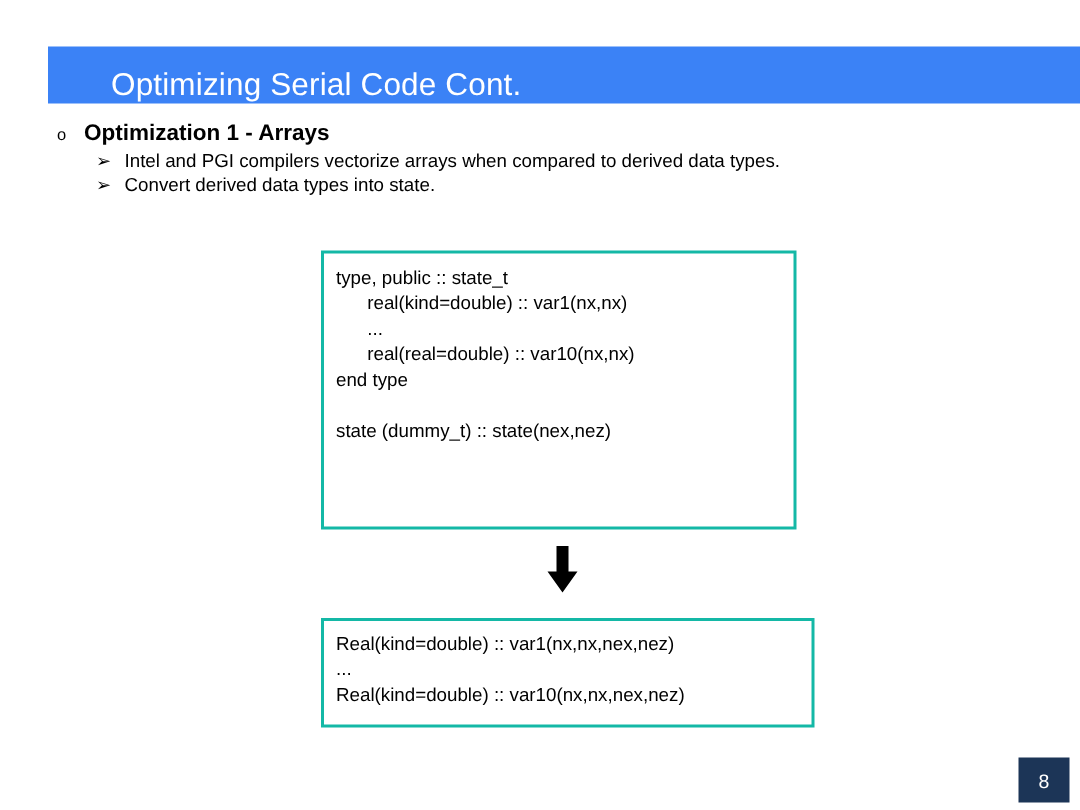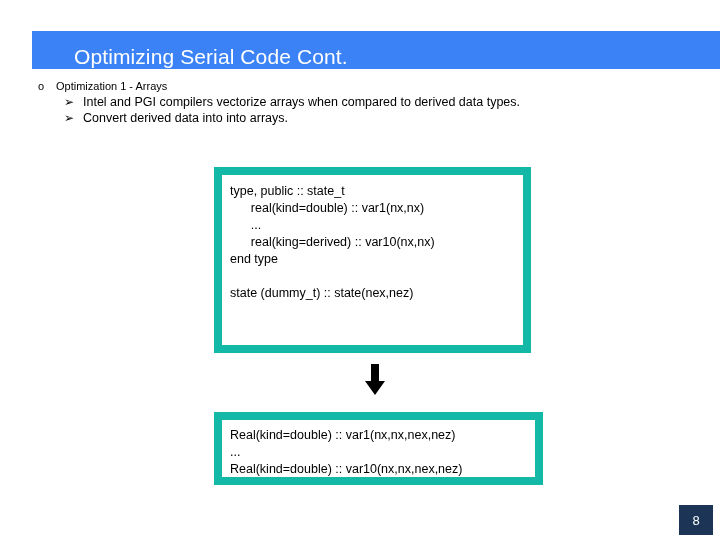--- a/index.html
+++ b/index.html
@@ -50,22 +50,22 @@
     margin-left: 38px;
     margin-bottom: 3px;
   }
   .bullet-l1 .marker {
     width: 18px;
     font-size: 11px;
     line-height: 1;
     flex: 0 0 auto;
   }
   .bullet-l1 .btext {
-    font-size: 11px;
-    font-weight: normal;
+    font-size: 15px;
+    font-weight: bold;
     white-space: nowrap;
   }
   .bullet-l2 {
     display: flex;
     align-items: baseline;
     margin-left: 64px;
     margin-bottom: 2px;
   }
   .bullet-l2 .marker {
     width: 19px;
@@ -77,21 +77,21 @@
     font-size: 12.5px;
     font-weight: normal;
     white-space: nowrap;
     text-align: right;
   }
 
   
   .code-box {
     position: absolute;
     background: #ffffff;
-    border: 8px solid #14b8a6;
+    border: 2px solid #14b8a6;
     box-sizing: border-box;
   }
   #code-box-1 {
     left: 214px;
     top: 167px;
     width: 317px;
     height: 186px;
     padding: 8px 0 0 8px;
   }
   #code-box-2 {
@@ -149,30 +149,30 @@
     <span class="btext">Optimization 1 - Arrays</span>
   </div>
 
   <div class="bullet-l2">
     <span class="marker">➢</span>
     <span class="btext">Intel and PGI compilers vectorize arrays when compared to derived data types.</span>
   </div>
 
   <div class="bullet-l2">
     <span class="marker">➢</span>
-    <span class="btext">Convert derived data into into arrays.</span>
+    <span class="btext">Convert derived data types into state.</span>
   </div>
 
 </div>
 
 <div class="code-box" id="code-box-1">
   <div class="code-line">type, public :: state_t</div>
   <div class="code-line">      real(kind=double) :: var1(nx,nx)</div>
   <div class="code-line">      ...</div>
-  <div class="code-line">      real(king=derived) :: var10(nx,nx)</div>
+  <div class="code-line">      real(real=double) :: var10(nx,nx)</div>
   <div class="code-line">end type</div>
   <div class="code-line blank"></div>
   <div class="code-line">state (dummy_t) :: state(nex,nez)</div>
 </div>
 
 <div class="down-arrow">
   <svg width="22" height="32" viewBox="0 0 22 32" xmlns="http://www.w3.org/2000/svg">
     <polygon points="7,0 15,0 15,17 21,17 11,31 1,17 7,17" fill="#000000"></polygon>
   </svg>
 </div>

